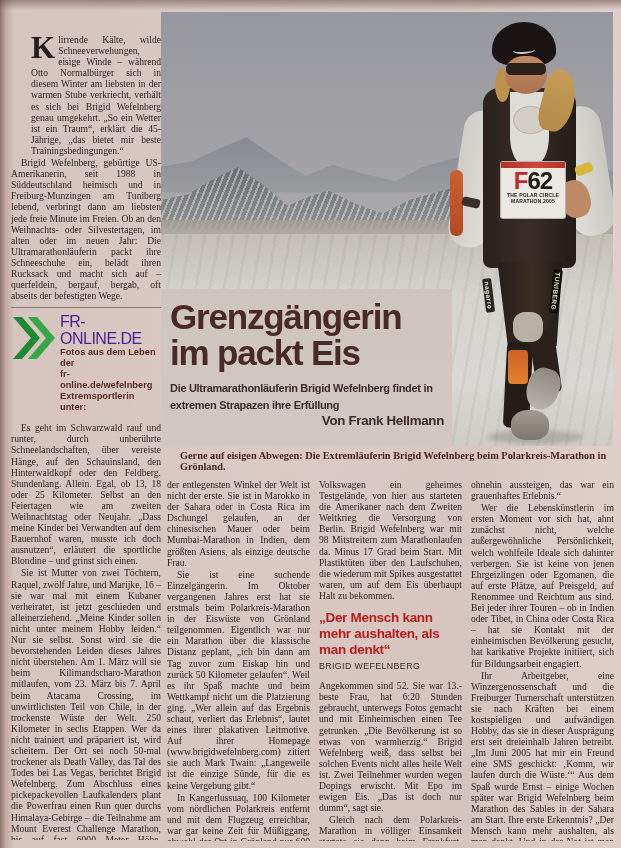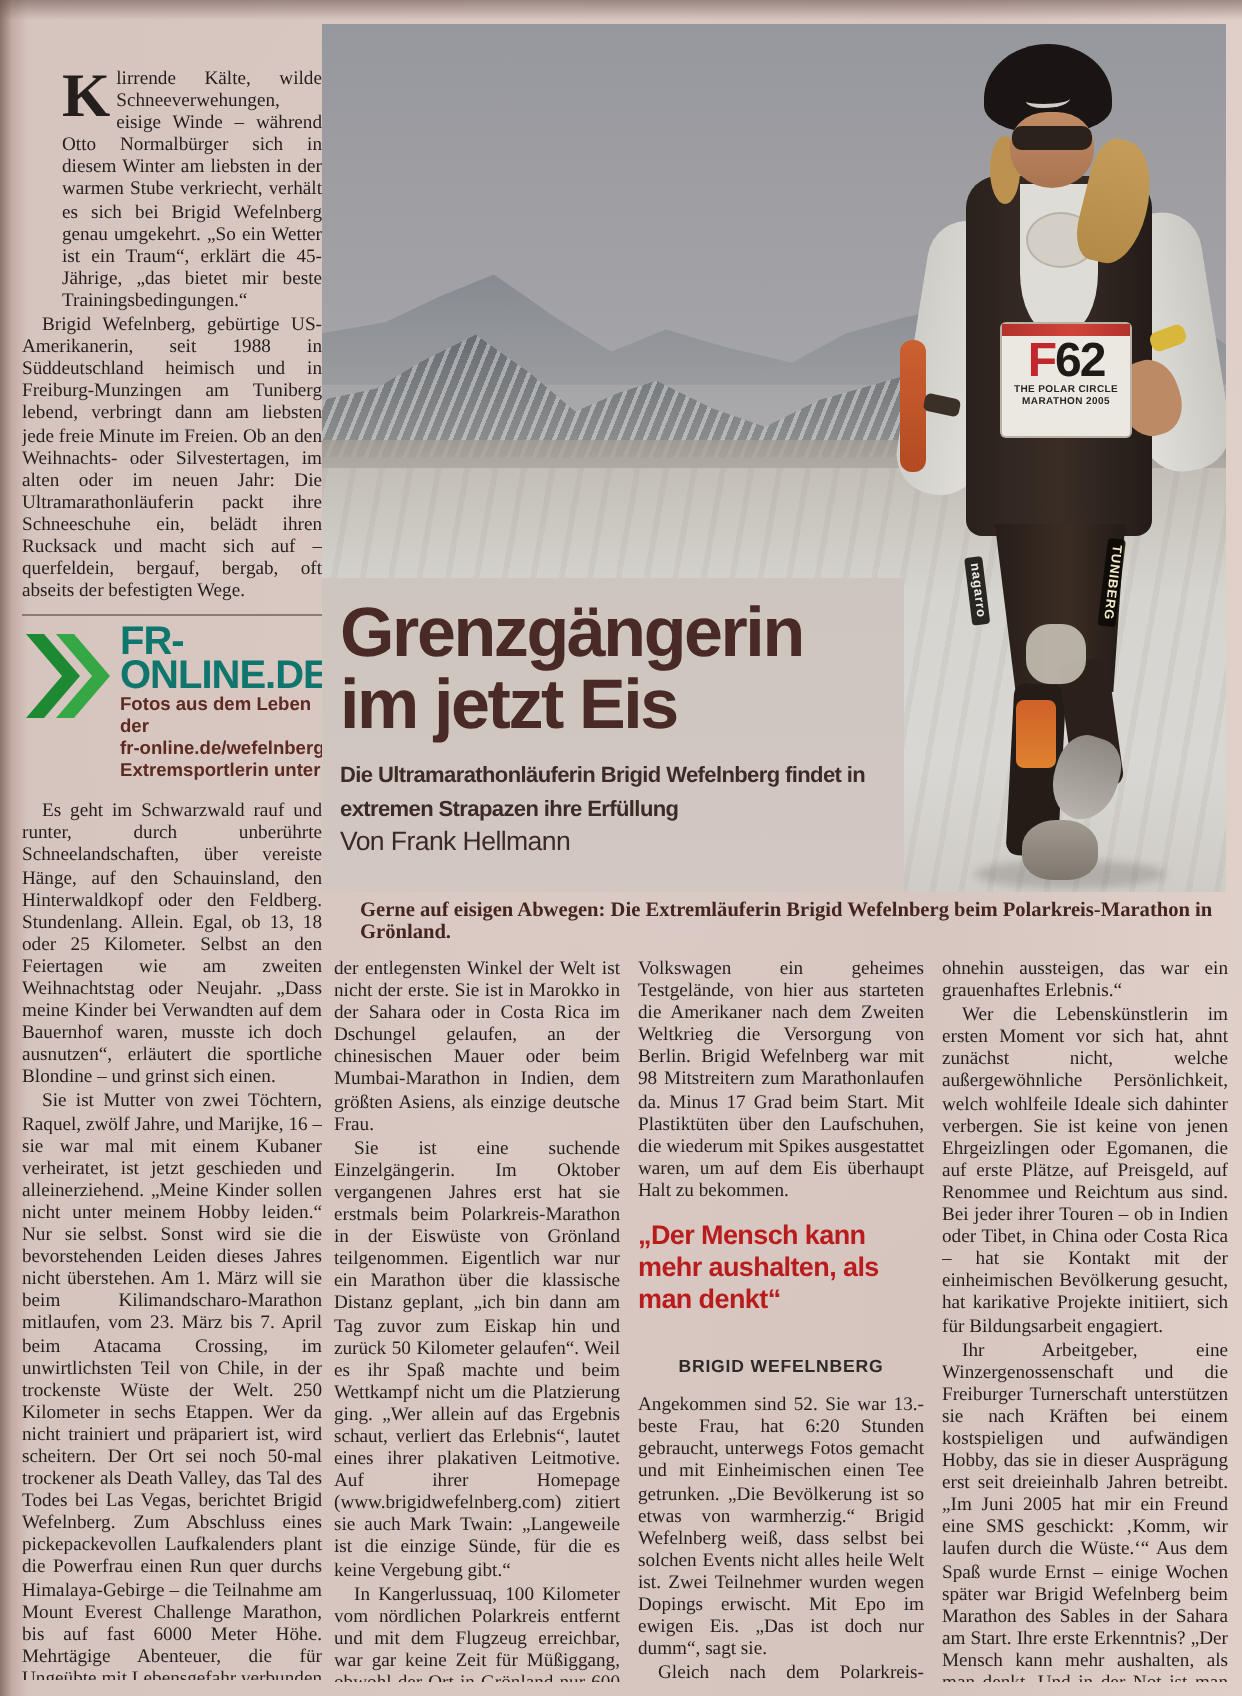--- a/index.html
+++ b/index.html
@@ -23,21 +23,21 @@
   #colA{left:11px;top:34px;width:150px;height:806px;}
   #colB{left:167px;top:479px;width:143px;height:362px;}
   #colC{left:319px;top:479px;width:143px;height:362px;}
   #colD{left:471px;top:479px;width:143px;height:362px;}
 
   
   .promo{border-top:1px solid #8d7a74;margin:6px 0 5px 0;padding:5px 0 4px 0;display:flex;gap:5px;
     font-family:"Liberation Sans",sans-serif;text-align:left;}
   .promo .chev{flex:0 0 44px;height:50px;}
   .promo .ptext{flex:1;}
-  .promo .ptitle{font-size:20px;font-weight:bold;letter-spacing:-.5px;color:#0f766e;line-height:17px;}
+  .promo .ptitle{font-size:16px;font-weight:normal;letter-spacing:-.5px;color:#4c1d95;line-height:17px;}
   .promo .pline{font-size:9.3px;font-weight:bold;color:#5c2a21;line-height:11px;}
 
   
   .photo{position:absolute;left:161px;top:12px;width:452px;height:434px;overflow:hidden;
     background:linear-gradient(180deg,#97989e 0%,#a5a4a8 40%,#b5b2b1 58%,#bdbab6 65%);}
   .ridge-back{position:absolute;left:0;top:116px;width:100%;height:92px;background:linear-gradient(180deg,#84888f,#a3a4a5);
     clip-path:polygon(0 70%,0 42%,7% 36%,13% 22%,19% 10%,26% 34%,32% 52%,38% 40%,45% 50%,52% 58%,58% 42%,64% 34%,71% 26%,78% 38%,84% 30%,90% 42%,96% 36%,100% 48%,100% 70%);}
   .ridge-front{position:absolute;left:0;top:140px;width:100%;height:96px;
     background:
       repeating-linear-gradient(112deg,rgba(255,255,255,.38) 0 2px,rgba(255,255,255,0) 2px 6px),
@@ -49,29 +49,29 @@
       repeating-linear-gradient(100deg,rgba(120,110,95,.08) 0 3px,rgba(0,0,0,0) 3px 14px),
       linear-gradient(180deg,#c3bfb7 0%,#d6d4cf 30%,#d9d7d3 70%,#cfccc6 100%);}
   .shape{position:absolute;}
 
   
   .hbox{position:absolute;left:161px;top:289px;width:291px;height:157px;z-index:5;
     background:linear-gradient(180deg,#cdc5be,#d2c8c1);padding:10px 8px 0 9px;box-sizing:border-box;
     font-family:"Liberation Sans",sans-serif;}
   .headline{font-size:35px;line-height:36px;font-weight:bold;letter-spacing:-1.2px;color:#4a2a26;}
   .subhead{margin-top:9px;font-size:11px;line-height:16.5px;font-weight:bold;letter-spacing:-.3px;color:#3c2a26;}
-  .byline{font-size:13.3px;line-height:16.5px;font-weight:normal;letter-spacing:-.3px;color:#3c2a26;}
+  .byline{font-size:13.3px;line-height:16.5px;font-weight:bold;letter-spacing:-.3px;color:#3c2a26;text-align:right;}
 
   .caption{position:absolute;left:180px;top:450px;width:452px;z-index:5;
     font-family:"Liberation Serif",serif;font-size:10.3px;font-weight:bold;color:#45261f;}
 
   
   .pullquote{font-family:"Liberation Sans",sans-serif;text-align:left;margin:9px 0 8px 0;}
   .pq-text{font-size:13.5px;line-height:16px;font-weight:bold;letter-spacing:-.3px;color:#b91c1c;}
-  .pq-attr{font-size:8.8px;font-weight:bold;letter-spacing:.4px;color:#2e2a28;text-align:center;margin-top:20px;}
+  .pq-attr{font-size:8.8px;font-weight:normal;letter-spacing:.4px;color:#2e2a28;text-align:left;margin-top:3px;}
 
   
   .cap{left:331px;top:10px;width:64px;height:44px;background:#1a1514;border-radius:50% 50% 38% 38%/62% 62% 30% 30%;}
   .cap-swoosh{left:352px;top:34px;width:22px;height:6px;border-bottom:2px solid #cfcdc8;border-radius:0 0 60% 40%;}
   .face{left:344px;top:44px;width:42px;height:38px;background:linear-gradient(180deg,#c08a64,#aa7451);border-radius:46% 46% 52% 52%;}
   .shades{left:345px;top:51px;width:40px;height:12px;background:#2c221c;border-radius:5px;}
   .hairR{left:381px;top:58px;width:32px;height:62px;background:linear-gradient(180deg,#c59c58,#b38a46);border-radius:40% 70% 60% 40%;transform:rotate(14deg);}
   .hairL{left:334px;top:56px;width:15px;height:34px;background:#bd924e;border-radius:50%;}
   .armL{left:295px;top:98px;width:42px;height:138px;background:linear-gradient(90deg,#cfcdc7,#e0dfda);border-radius:20px;transform:rotate(9deg);}
   .armR{left:403px;top:94px;width:44px;height:130px;background:linear-gradient(90deg,#e2e1dc,#c9c7c1);border-radius:20px;transform:rotate(-9deg);}
@@ -140,21 +140,21 @@
   <div class="bib shape">
     <div class="bib-stripe"></div>
     <div class="bib-num"><span class="f">F</span><span>62</span></div>
     <div class="bib-ev">THE POLAR CIRCLE</div>
     <div class="bib-ev">MARATHON 2005</div>
   </div>
 </div>
 
 <div class="hbox">
   <div class="headline">Grenzgängerin</div>
-  <div class="headline">im jetzt Eis</div>
+  <div class="headline">im packt Eis</div>
   <div class="subhead">Die Ultramarathonläuferin Brigid Wefelnberg findet in extremen Strapazen ihre Erfüllung</div>
   <div class="byline">Von Frank Hellmann</div>
 </div>
 
 <div class="caption">Gerne auf eisigen Abwegen: Die Extremläuferin Brigid Wefelnberg beim Polarkreis-Marathon in Grönland.</div>
 
 <div id="colA" class="col">
   <div>
       <p class="dropcap">Klirrende Kälte, wilde Schneeverwehungen, eisige Winde – während Otto Normalbürger sich in diesem Winter am liebsten in der warmen Stube verkriecht, verhält es sich bei Brigid Wefelnberg genau umgekehrt. „So ein Wetter ist ein Traum“, erklärt die 45-Jährige, „das bietet mir beste Trainingsbedingungen.“</p>
       <p>Brigid Wefelnberg, gebürtige US-Amerikanerin, seit 1988 in Süddeutschland heimisch und in Freiburg-Munzingen am Tuniberg lebend, verbringt dann am liebsten jede freie Minute im Freien. Ob an den Weihnachts- oder Silvestertagen, im alten oder im neuen Jahr: Die Ultramarathonläuferin packt ihre Schneeschuhe ein, belädt ihren Rucksack und macht sich auf – querfeldein, bergauf, bergab, oft abseits der befestigten Wege.</p>

